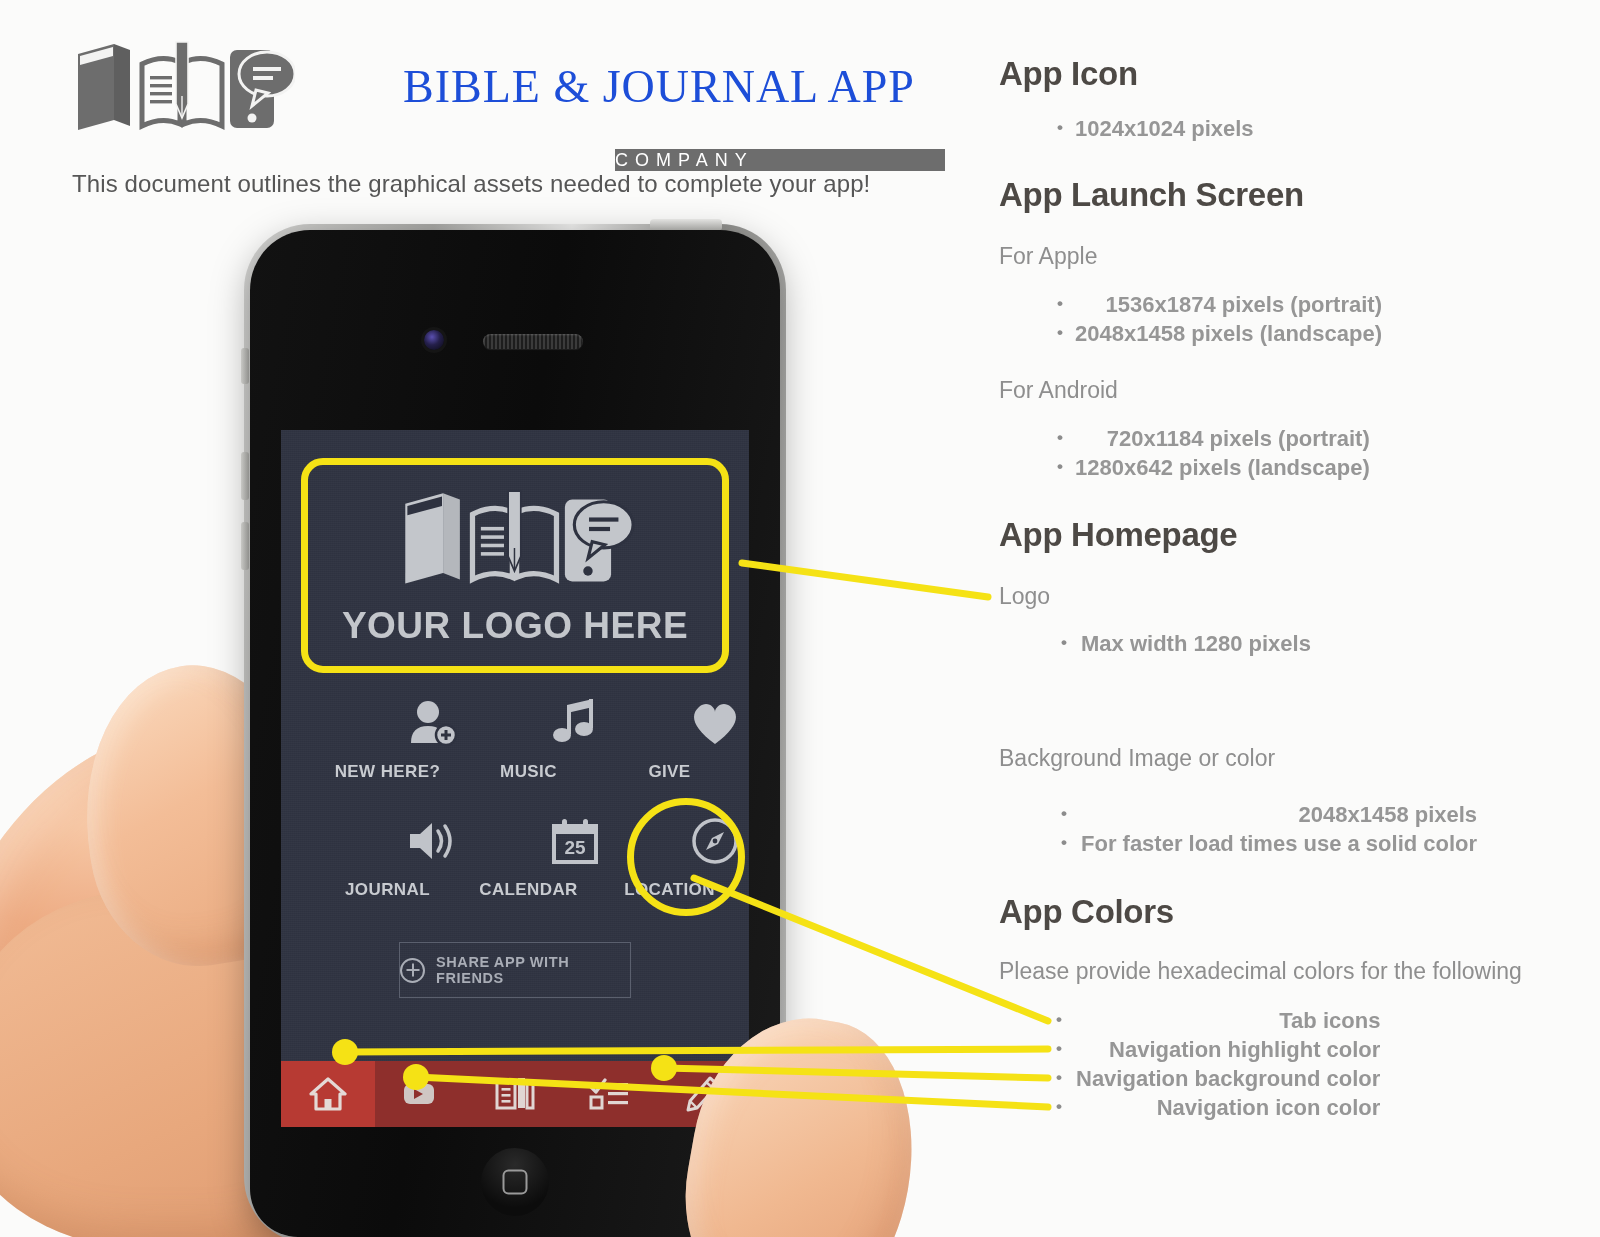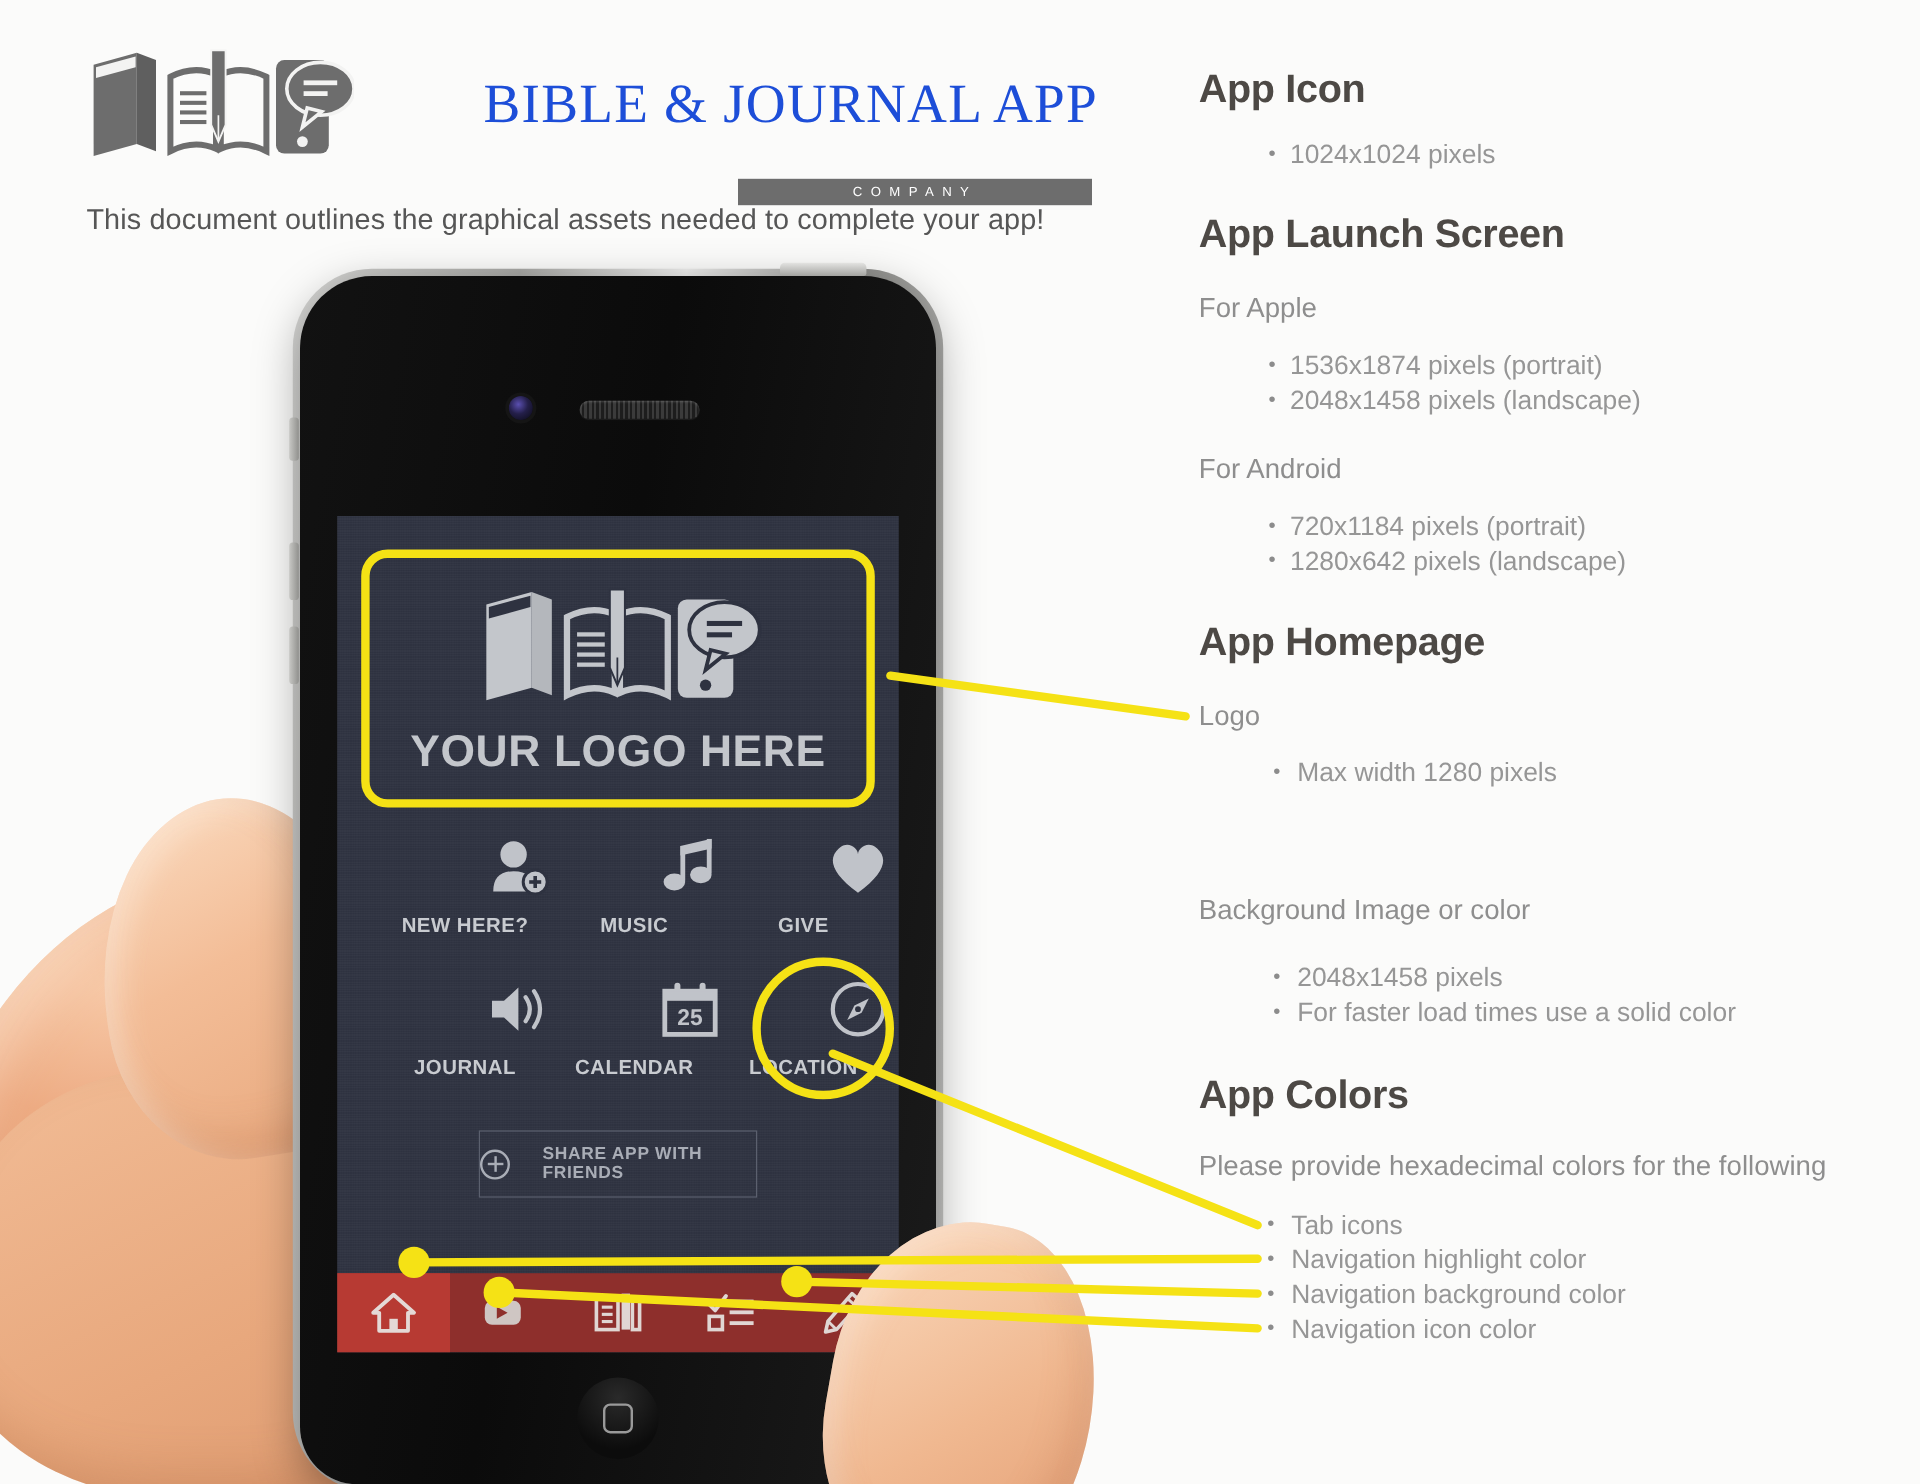--- a/index.html
+++ b/index.html
@@ -18,25 +18,25 @@
   .brand-title{
     position:absolute; left:333px; top:50px;
     transform:translateY(-50%);
     font-size:46px; letter-spacing:1px;
     color:#1d4ed8; font-weight:400;
     white-space:nowrap;
     font-family:Liberation Serif, serif;
   }
   .brand-sub{
     position:absolute; left:545px; top:113px;
-    width:295px; height:22px;
+    width:330px; height:22px;
     background:#6d6d6d;
     color:#ffffff;
-    font-size:11px; letter-spacing:7px;
-    text-align:center; line-height:22px;
+    font-size:18px; letter-spacing:7px;
+    text-align:left; line-height:22px;
     font-weight:400;
   }
   .tagline{
     position:absolute; left:72px; top:170px;
     font-size:24px; color:#565656; font-weight:300;
     letter-spacing:.1px;
     white-space:nowrap;
   }
 
   
@@ -46,23 +46,23 @@
     font-size:33px; font-weight:bold; color:#4d4945;
     letter-spacing:-.3px; white-space:nowrap;
   }
   .sub{
     position:absolute; left:0;
     font-size:23px; color:#8e8e8e; font-weight:300;
     white-space:nowrap;
   }
   .bullets{ position:absolute; left:56px; }
   .bullets .bi{
-    font-size:22px; color:#969696; font-weight:400;
+    font-size:22px; color:#969696; font-weight:700;
     white-space:nowrap; line-height:29px;
-    position:relative; padding-left:20px;
+    position:relative; padding-left:20px;text-align:right;
   }
   .bullets .bi::before{
     content:"•"; position:absolute; left:2px; top:-1px;
     font-size:17px; color:#8c8c8c;
   }
   .bullets.wide .bi{ padding-left:22px; }
 
   
   .hand-wrap{ position:absolute; left:0; top:200px; width:960px; height:1037px; }
 
@@ -202,21 +202,21 @@
     position:absolute; left:310px; top:106px;
     width:118px; height:118px; border-radius:50%;
     border:7px solid #f5e215;
     pointer-events:none;
   }
 
   .share-btn{
     position:absolute; left:118px; top:512px;
     width:232px; height:56px;
     border:1.5px solid #5b606e;
-    display:flex; align-items:center; justify-content:center; gap:27px;
+    display:flex; align-items:center; justify-content:center; gap:11px;
   }
   .share-plus{
     width:25px; height:25px; border-radius:50%;
     border:2px solid #a9adb6; position:relative; flex:none;
   }
   .share-plus::before,.share-plus::after{
     content:""; position:absolute; background:#a9adb6;
     left:50%; top:50%;
   }
   .share-plus::before{ width:13px; height:2px; transform:translate(-50%,-50%); }

